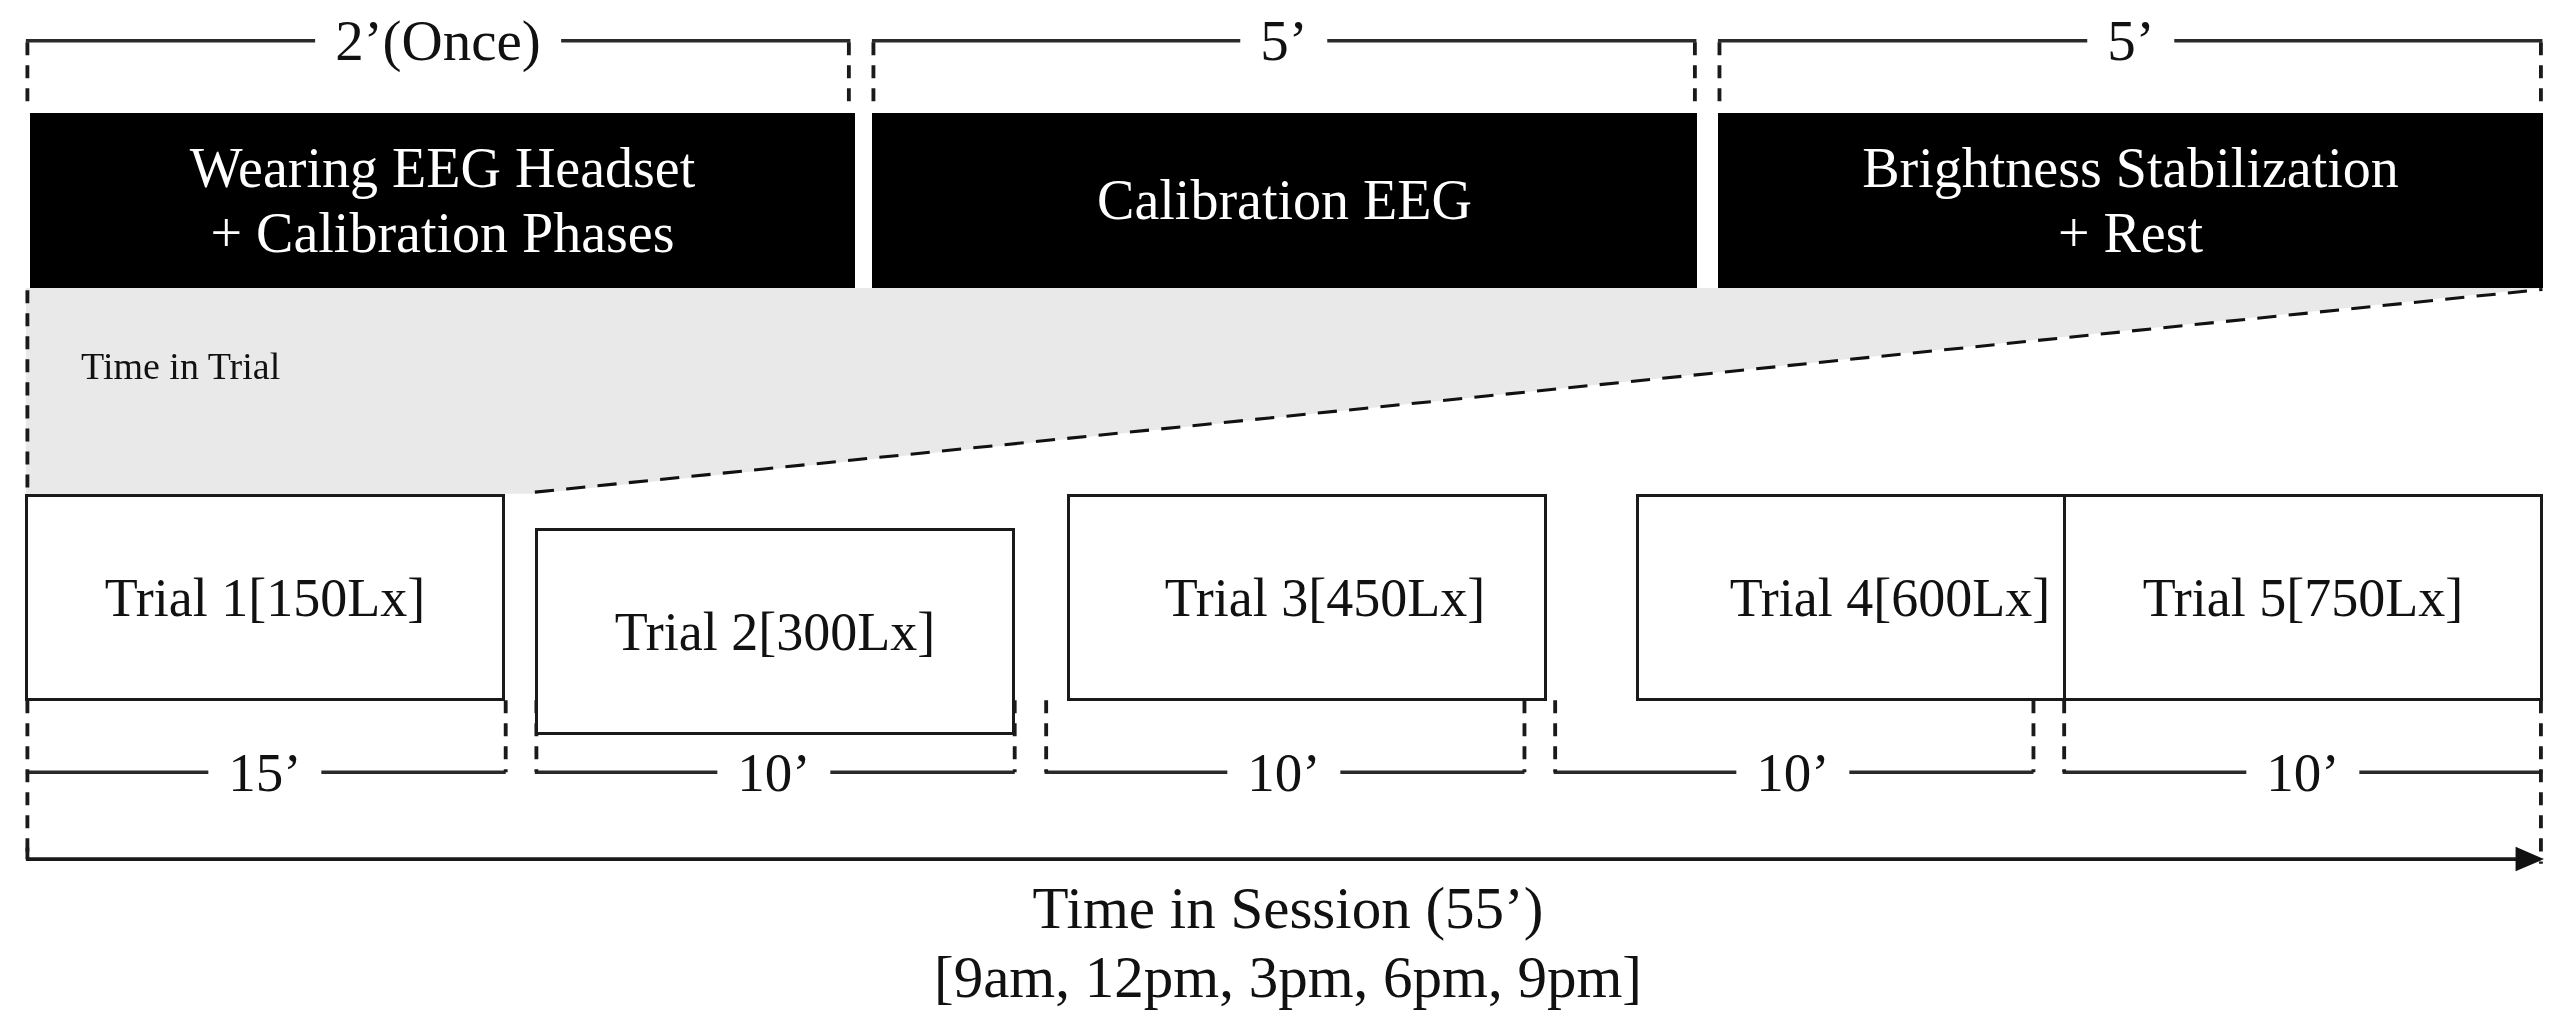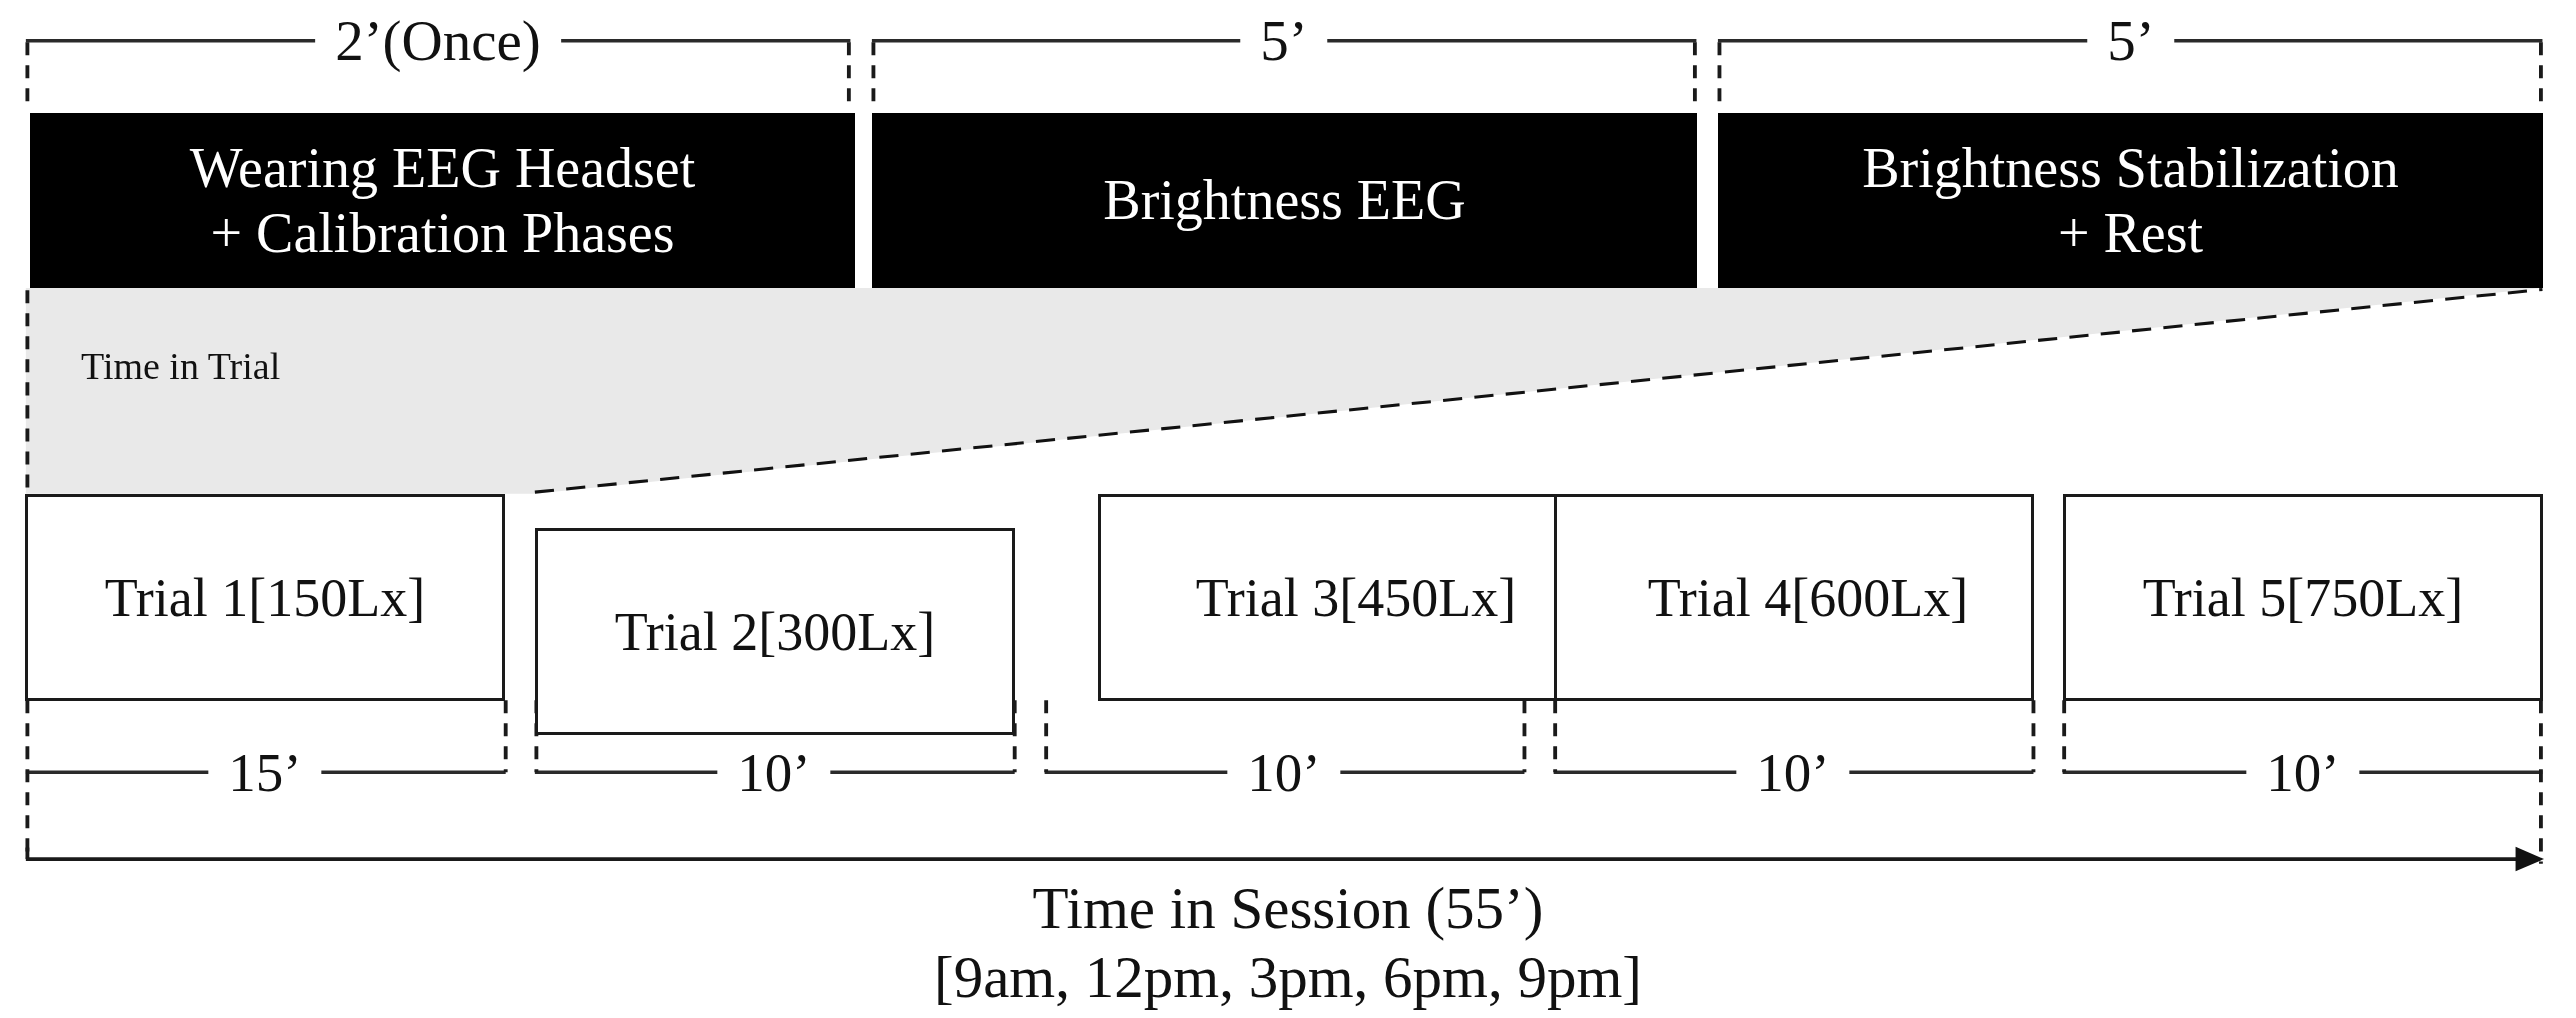--- a/index.html
+++ b/index.html
@@ -87,22 +87,22 @@
     display: flex;
     flex-direction: row;
     align-items: center;
     justify-content: center;
     text-align: center;
     font-size: 54px;
     line-height: 68px;
   }
   .trial-box.t1 { left: 25px; }
   .trial-box.t2 { left: 535px; margin-top: 34px; }
-  .trial-box.t3 { left: 1098px; padding-left: 36px; }
-  .trial-box.t4 { left: 1554px; padding-left: 28px; }
+  .trial-box.t3 { left: 1067px; padding-left: 36px; }
+  .trial-box.t4 { left: 1636px; padding-left: 28px; }
   .trial-box.t5 { left: 2063px; }
 
   
   .session-label, .session-times {
     position: absolute;
     left: 0;
     width: 2576px;
     text-align: center;
     font-size: 59px;
     height: 69px;
@@ -164,21 +164,21 @@
     <line class="ln-thick" x1="35" y1="1104" x2="35" y2="1119"></line>
     <line class="ln-thick" x1="33" y1="1119" x2="3279" y2="1119"></line>
     <polygon class="fillhead" points="3276,1103 3276,1135 3313,1119"></polygon>
   </svg>
 
   <div class="phase-box p1">
     <div>Wearing EEG Headset</div>
     <div>+ Calibration Phases</div>
   </div>
   <div class="phase-box p2">
-    <div>Brightness EEG</div>
+    <div>Calibration EEG</div>
   </div>
   <div class="phase-box p3">
     <div>Brightness Stabilization</div>
     <div>+ Rest</div>
   </div>
 
   <div class="bracket-label top bl-c1">2’(Once)</div>
   <div class="bracket-label top bl-c2">5’</div>
   <div class="bracket-label top bl-c3">5’</div>
 

